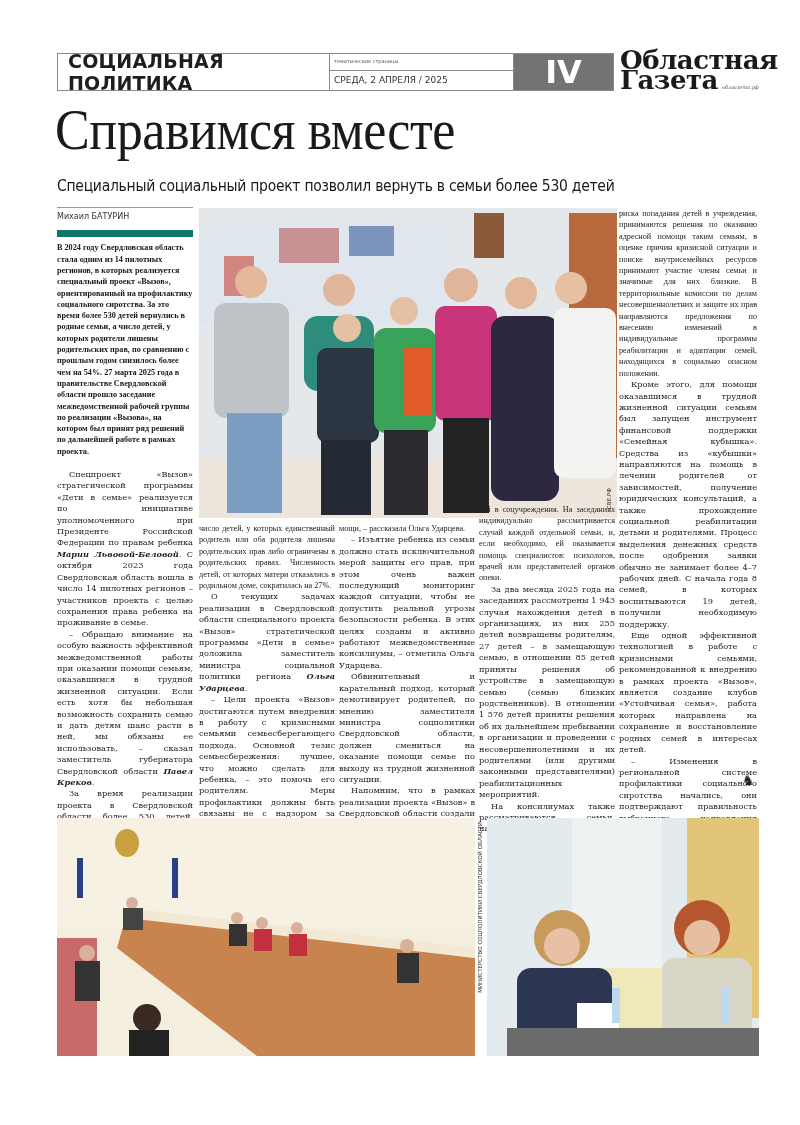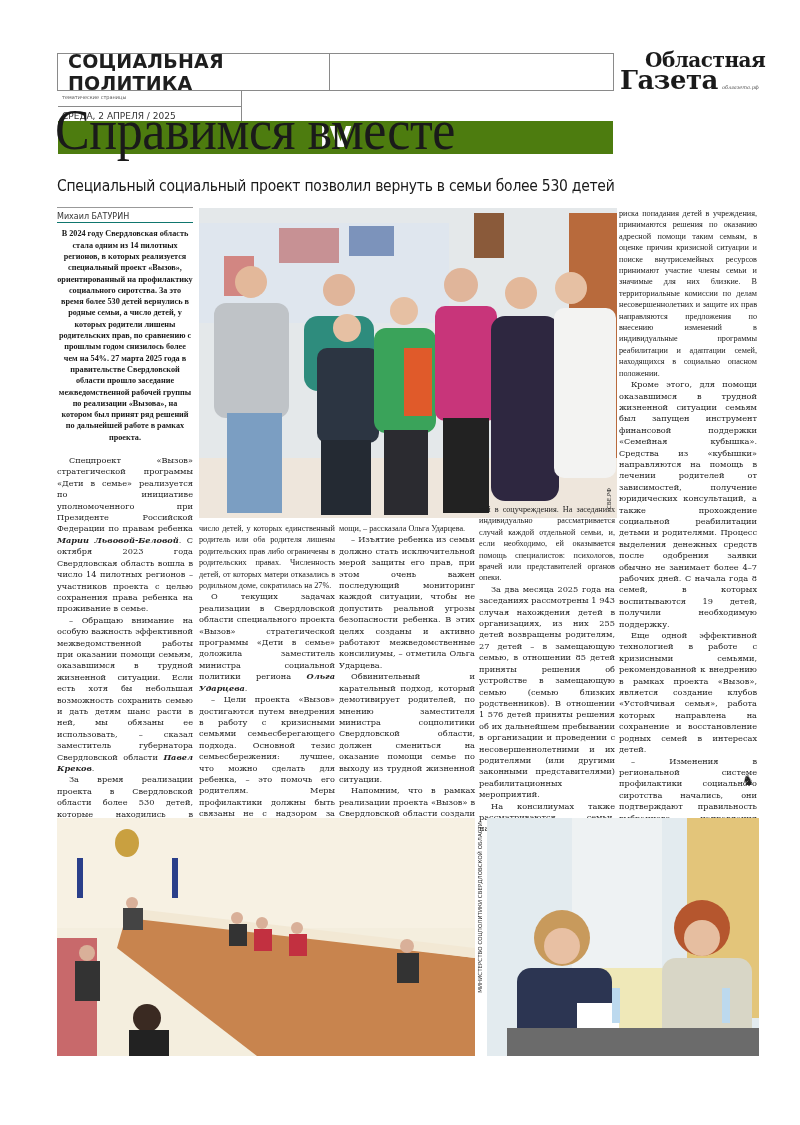--- a/index.html
+++ b/index.html
@@ -1,44 +1,44 @@
 <!DOCTYPE html>
 <html><head>
 <meta charset="utf-8">
 <style>
   * { box-sizing: border-box; margin: 0; padding: 0; }
   html, body { width: 800px; height: 1125px; background: #ffffff; overflow: hidden; }
   body { font-family: "DejaVu Serif", serif; color: #1a1a1a; position: relative; }
 
   
-  .masthead { position: absolute; left: 57px; top: 53px; width: 557px; height: 38px; border: 1px solid #8a8a8a; display: flex; flex-direction: column; }
+  .masthead { position: absolute; left: 57px; top: 53px; width: 557px; height: 38px; border: 1px solid #8a8a8a; display: flex; }
   .rubric { width: 272px; height: 100%; display: flex; align-items: center; padding-left: 10px; border-right: 1px solid #8a8a8a;
             font-family: "DejaVu Sans", sans-serif; font-weight: bold; font-size: 19px; letter-spacing: 0.2px; color: #1e1e1e; }
   .meta { width: 184px; height: 100%; display: flex; flex-direction: column; border-right: 1px solid #8a8a8a; }
   .meta-top { height: 17px; border-bottom: 1px solid #8a8a8a; font-family: "DejaVu Sans", sans-serif; font-size: 5px; color: #555; padding: 4px 0 0 4px; }
   .meta-date { flex: 1; font-family: "DejaVu Sans", sans-serif; font-size: 9px; color: #333; padding: 4px 16px 0 4px; }
-  .page-num { flex: 1; background: #4d7c0f; color: #fff; font-family: "DejaVu Sans", sans-serif; font-weight: bold; font-size: 28px;
+  .page-num { flex: 1; background: #737373; color: #fff; font-family: "DejaVu Sans", sans-serif; font-weight: bold; font-size: 32px;
               display: flex; align-items: center; justify-content: center; }
   .logo { position: absolute; left: 620px; top: 50px; width: 145px; font-family: "DejaVu Serif", serif; font-weight: bold; color: #1a1a1a; line-height: 20px; }
-  .logo-line1 { font-size: 20px; display: block; letter-spacing: -0.5px; margin-left: 25px; }
+  .logo-line1 { font-size: 26px; display: block; letter-spacing: -0.5px; }
   .logo-line2 { font-size: 26px; display: inline-block; letter-spacing: -0.5px; }
   .logo-url { font-size: 5px; font-weight: normal; font-style: italic; color: #555; margin-left: 4px; }
 
   
   .headline { position: absolute; left: 55px; top: 100px; font-family: "Liberation Serif", serif; font-size: 56px; font-weight: normal; letter-spacing: -0.5px; color: #1a1a1a; line-height: 60px; transform: scaleX(0.93); transform-origin: left; }
   .subhead { position: absolute; left: 57px; top: 177px; font-family: "DejaVu Sans", sans-serif; font-size: 15.5px; color: #1a1a1a; letter-spacing: -0.3px; transform: scaleX(0.9); transform-origin: left; white-space: nowrap; }
 
   
   .col { position: absolute; font-size: 8.2px; line-height: 11.4px; text-align: justify; color: #222; hyphens: auto; }
   .col p { text-indent: 12px; }
   .col p.noindent { text-indent: 0; font-family: Liberation Serif, serif; }
   .col1 { left: 57px; top: 207px; width: 136px; }
   .byline-rule { border-top: 1px solid #999; width: 136px; margin-bottom: 3px; }
-  .byline { font-family: "DejaVu Sans", sans-serif; font-size: 8px; color: #333; padding-bottom: 0; border-bottom: 1px solid #0f766e; margin-bottom: 5px; }
-  .lead { font-weight: bold; font-size: 8.2px; line-height: 11.3px; text-align: center; margin-bottom: 12px; color: #1a1a1a; }
+  .byline { font-family: "DejaVu Sans", sans-serif; font-size: 8px; color: #333; padding-bottom: 8px; border-bottom: 7px solid #0f766e; margin-bottom: 5px; }
+  .lead { font-weight: bold; font-size: 8.2px; line-height: 11.3px; text-align: left; margin-bottom: 12px; color: #1a1a1a; }
   .col2 { left: 199px; top: 523px; width: 136px; }
   .col3 { left: 339px; top: 523px; width: 136px; }
   .col4 { left: 479px; top: 504px; width: 136px; }
   .col5 { left: 619px; top: 208px; width: 138px; }
   .name-em { font-weight: bold; font-style: italic; }
 
   
   .photo { position: absolute; overflow: hidden; }
   .photo-main { left: 199px; top: 208px; width: 418px; height: 310px; background: linear-gradient(180deg, #e8ecef 0%, #dfe3e6 45%, #d9cfc4 70%, #efe9e2 100%); }
   .photo-meeting { left: 57px; top: 818px; width: 418px; height: 238px; background: linear-gradient(180deg, #f5efe0 0%, #efe6cf 40%, #d59b63 70%, #c47d48 100%); }

